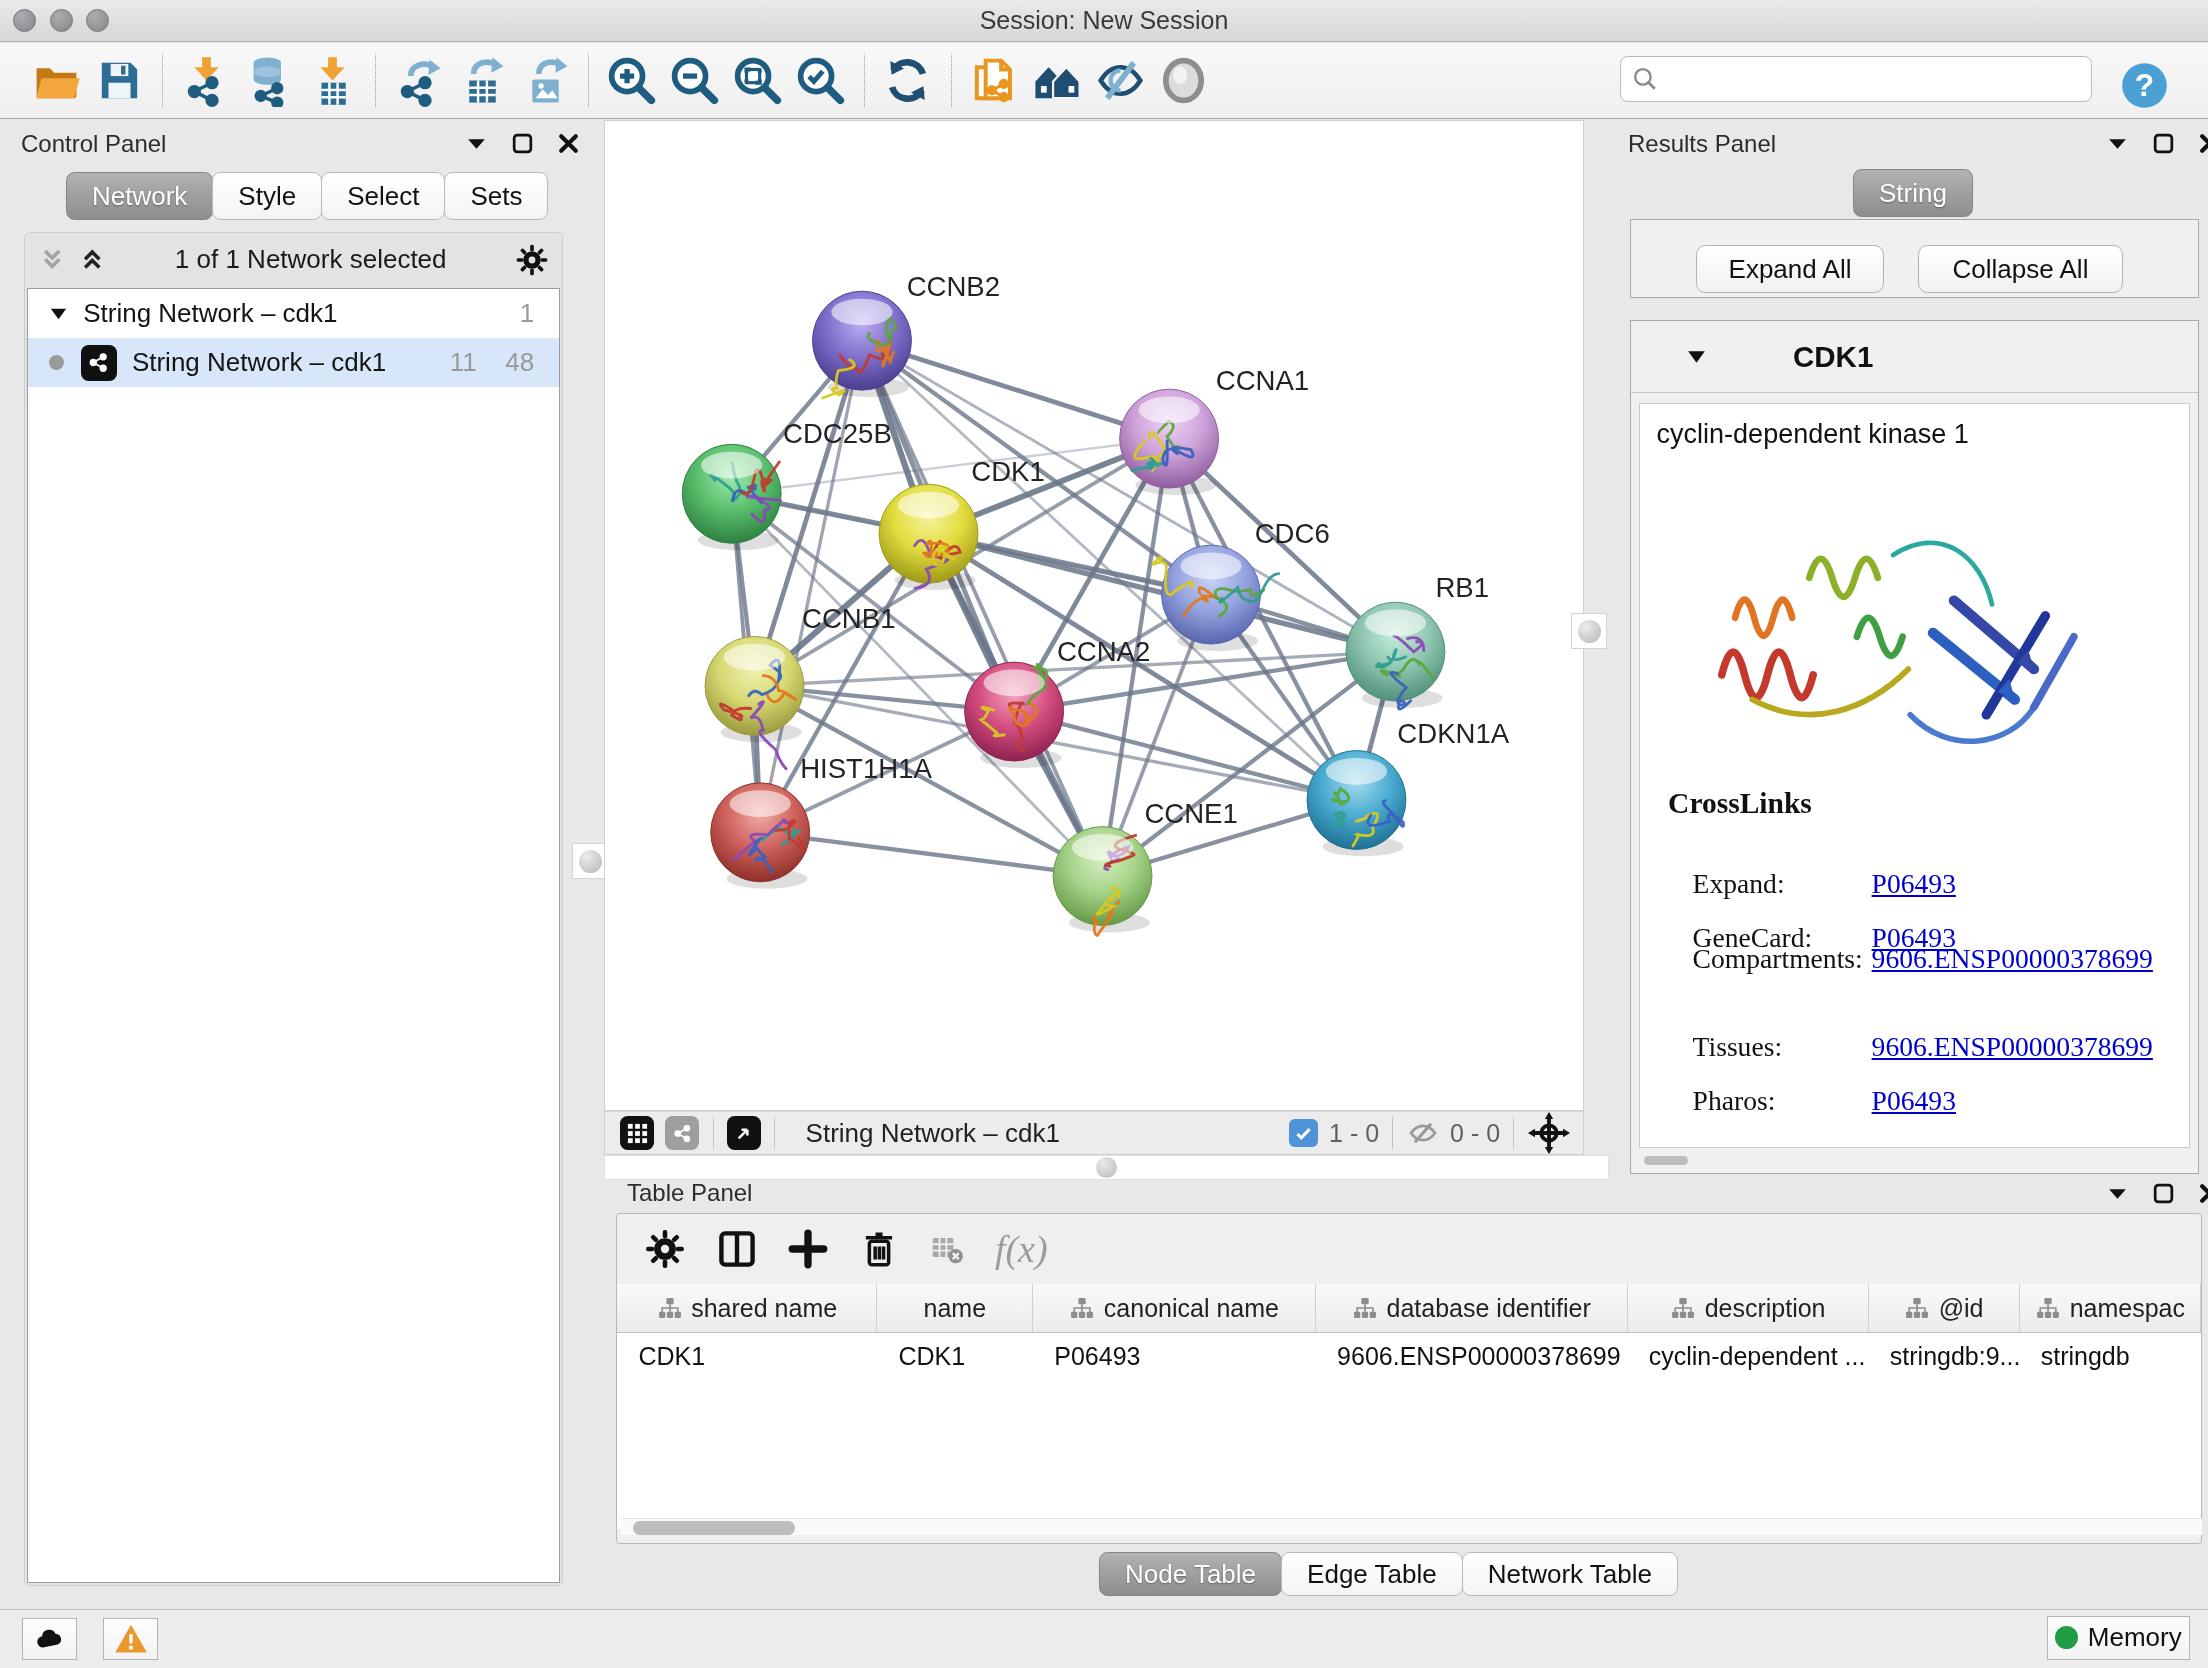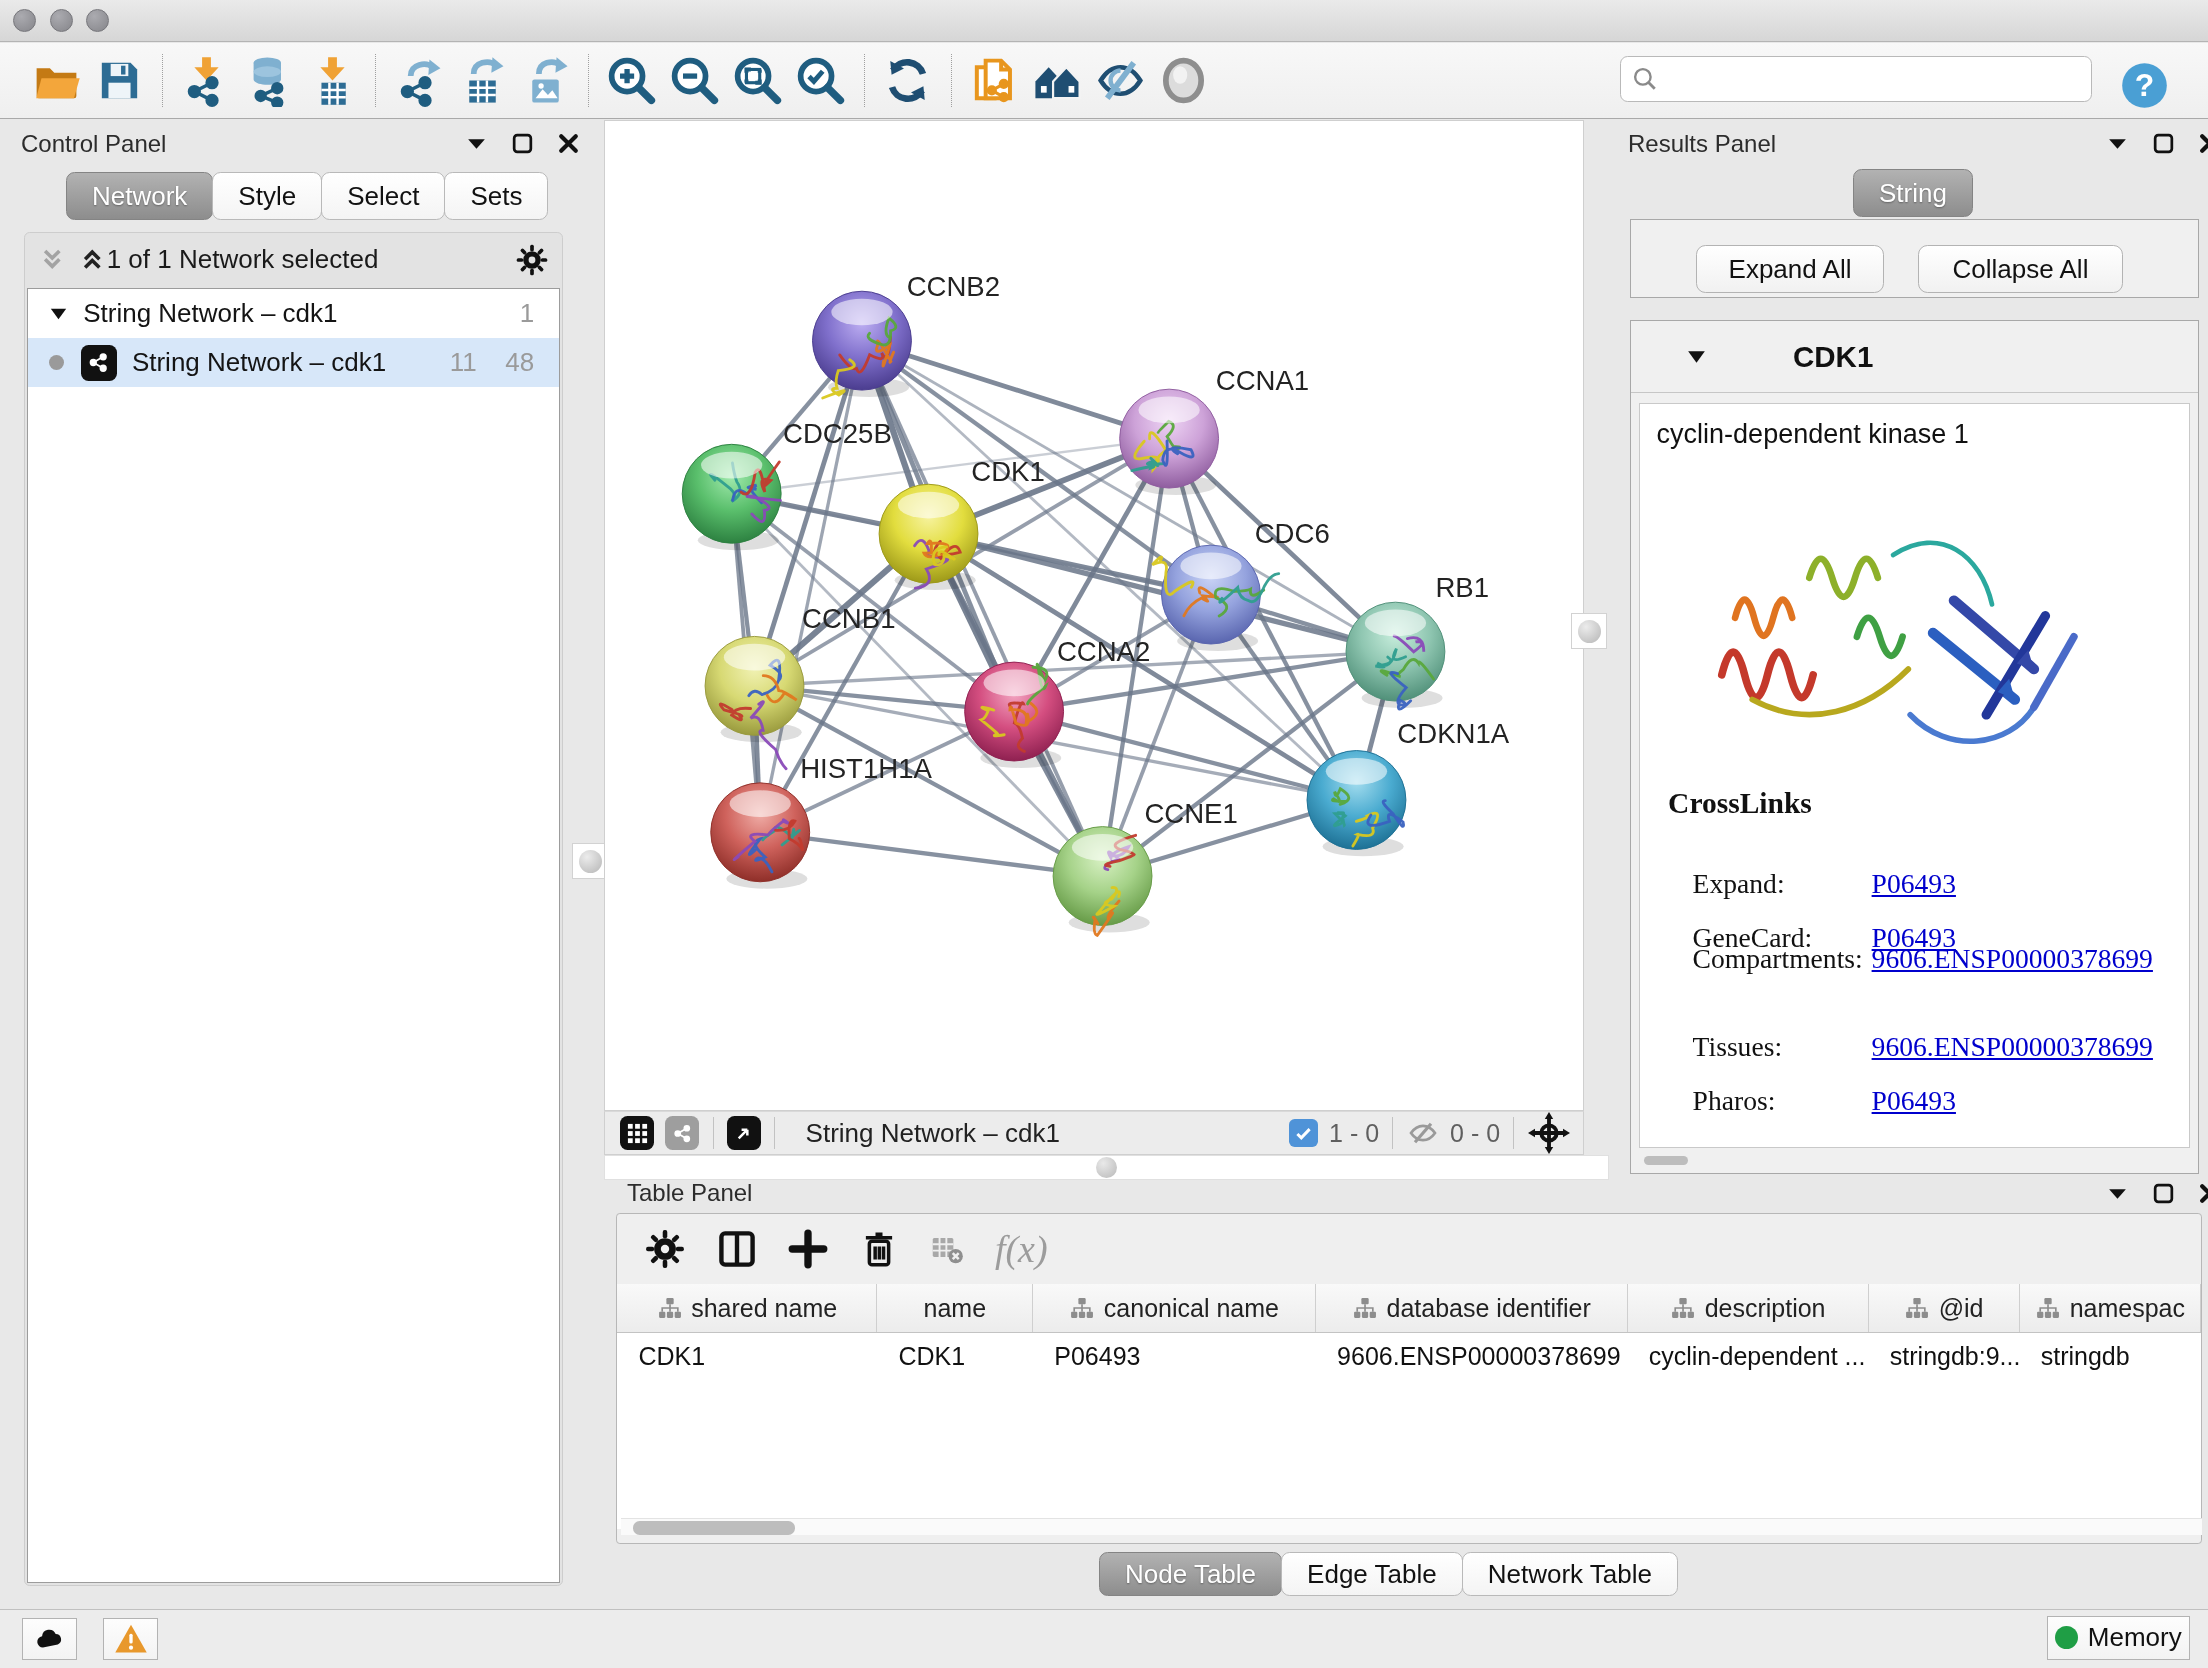--- a/index.html
+++ b/index.html
@@ -66,20 +66,21 @@
   .statusbar{left:0;top:1609px;width:2208px;height:59px;background:#ececec;border-top:1.9px solid #c0c0c0}
   .sbtn{position:absolute;background:linear-gradient(#fdfdfd,#f3f3f3);border:1.9px solid #b3b3b3;display:flex;align-items:center;justify-content:center;cursor:pointer}
 </style>
 </head>
 <body>
 
 <div class="abs titlebar">
   <span class="tl"></span>
   <span class="tl"></span>
   <span class="tl"></span>
+  <div class="wtitle">Session: New Session</div>
 </div>
 
 <div class="abs toolbar">
   <button class="tbtn">
     <svg width="53" height="53" viewBox="0 0 24 24">
         <path d="M3 6.5h6l2 2h10v10.5a1 1 0 0 1-1 1H4a1 1 0 0 1-1-1z" fill="#c47a14"></path>
         <path d="M5.2 11h17.3l-2.6 9H2.8z" fill="#f3a63b"></path>
       </svg>
   </button>
   <button class="tbtn">
@@ -265,21 +266,21 @@
     <div class="tabbtn">Sets</div>
   </div>
   <div class="abs" style="left:24px;top:112px;width:539px;height:1354px;background:#e3e3e3;border:1px solid #cdcdcd;border-radius:5.7px">
     <div style="height:53px;display:flex;align-items:center;padding:0 13.3px">
       <svg width="28.5" height="28.5" viewBox="0 0 24 24">
           <path d="M6 5l6 6 6-6M6 12l6 6 6-6" stroke="#a3a3a3" stroke-width="3" fill="none"></path>
         </svg>
       <svg width="28.5" height="28.5" viewBox="0 0 24 24" style="margin-left:11.4px">
           <path d="M6 19l6-6 6 6M6 12l6-6 6 6" stroke="#222" stroke-width="3" fill="none"></path>
         </svg>
-      <div style="flex:1;text-align:left;font-size:26px;color:#1a1a1a">1 of 1 Network selected</div>
+      <div style="flex:1;text-align:center;font-size:26px;color:#1a1a1a">1 of 1 Network selected</div>
       <svg width="34" height="34" viewBox="0 0 24 24">
           <g fill="#111">
             <circle cx="12" cy="12" r="6.2"></circle>
             <rect x="10.7" y="1.2" width="2.6" height="4.6" rx="1.1"></rect>
             <rect x="10.7" y="18.2" width="2.6" height="4.6" rx="1.1"></rect>
             <rect x="10.7" y="1.2" width="2.6" height="4.6" rx="1.1" transform="rotate(45 12 12)"></rect>
             <rect x="10.7" y="1.2" width="2.6" height="4.6" rx="1.1" transform="rotate(90 12 12)"></rect>
             <rect x="10.7" y="1.2" width="2.6" height="4.6" rx="1.1" transform="rotate(135 12 12)"></rect>
             <rect x="10.7" y="18.2" width="2.6" height="4.6" rx="1.1" transform="rotate(45 12 12)"></rect>
             <rect x="10.7" y="18.2" width="2.6" height="4.6" rx="1.1" transform="rotate(90 12 12)"></rect>

